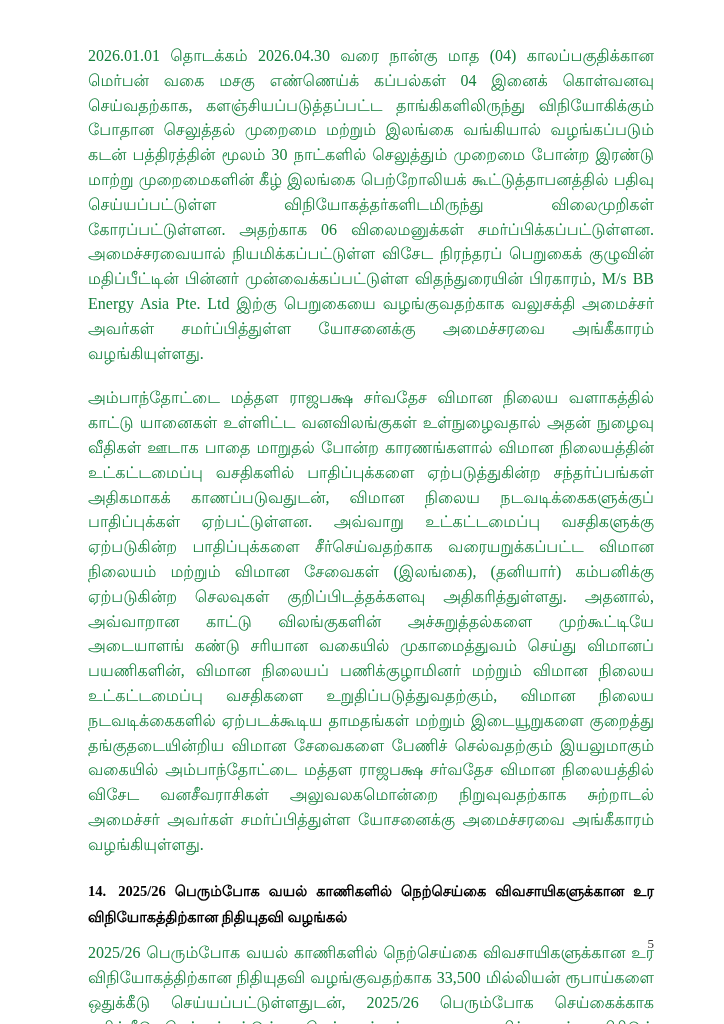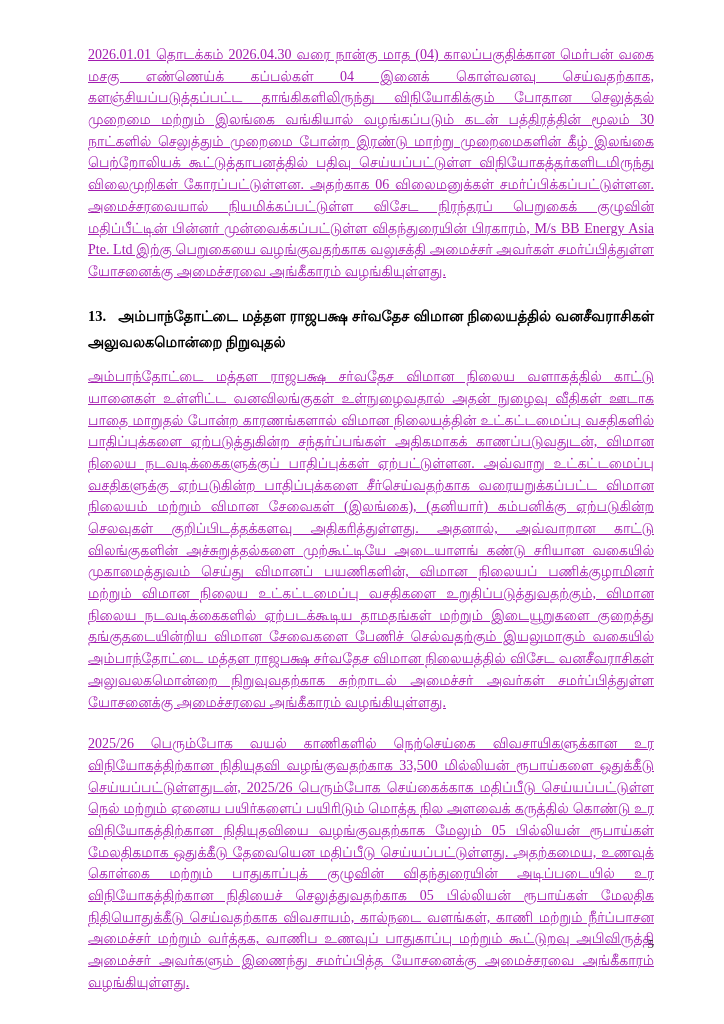--- a/index.html
+++ b/index.html
@@ -34,51 +34,50 @@
     text-align: justify;
     text-justify: inter-word;
     color: #000000;
     margin: 0 0 10px 0;
   }
   .heading .num {
     display: inline-block;
     padding-right: 12px;
   }
   .para {
-    font-size: 14px;
+    font-size: 16px;
     line-height: 1.55;
     text-align: justify;
     text-justify: inter-word;
     margin: 0 0 20px 0;
-    color: #a21caf;
-    text-decoration: underline;
+    color: #15803d;
   }
   .page-number {
     position: absolute;
     top: 936px;
     right: 70px;
     font-size: 13px;
     color: #333333;
   }
 </style>
 </head>
 <body>
 
 <div class="page">
   <div class="content">
 
     <section class="doc-section">
       <p class="para">2026.01.01 தொடக்கம் 2026.04.30 வரை நான்கு மாத (04)  காலப்பகுதிக்கான மெர்பன் வகை மசகு எண்ணெய்க் கப்பல்கள் 04 இனைக் கொள்வனவு செய்வதற்காக, களஞ்சியப்படுத்தப்பட்ட தாங்கிகளிலிருந்து விநியோகிக்கும் போதான செலுத்தல் முறைமை மற்றும் இலங்கை வங்கியால் வழங்கப்படும் கடன் பத்திரத்தின் மூலம் 30 நாட்களில் செலுத்தும் முறைமை போன்ற இரண்டு மாற்று முறைமைகளின் கீழ் இலங்கை பெற்றோலியக் கூட்டுத்தாபனத்தில் பதிவு செய்யப்பட்டுள்ள விநியோகத்தர்களிடமிருந்து விலைமுறிகள் கோரப்பட்டுள்ளன. அதற்காக 06 விலைமனுக்கள் சமர்ப்பிக்கப்பட்டுள்ளன. அமைச்சரவையால் நியமிக்கப்பட்டுள்ள விசேட நிரந்தரப் பெறுகைக் குழுவின் மதிப்பீட்டின் பின்னர் முன்வைக்கப்பட்டுள்ள விதந்துரையின் பிரகாரம், M/s BB Energy Asia Pte. Ltd இற்கு பெறுகையை வழங்குவதற்காக வலுசக்தி அமைச்சர் அவர்கள் சமர்ப்பித்துள்ள யோசனைக்கு அமைச்சரவை அங்கீகாரம் வழங்கியுள்ளது.</p>
     </section>
 
     <section class="doc-section">
-      <h2 class="heading"><span class="num">13.</span><span>அம்பாந்தோட்டை மத்தள ராஜபக்ஷ சர்வதேச விமான நிலையத்தில் வனசீவராசிகள் அலுவலகமொன்றை நிறுவுதல்</span></h2>
       <p class="para">அம்பாந்தோட்டை மத்தள ராஜபக்ஷ சர்வதேச விமான நிலைய வளாகத்தில் காட்டு யானைகள் உள்ளிட்ட வனவிலங்குகள் உள்நுழைவதால் அதன் நுழைவு வீதிகள் ஊடாக பாதை மாறுதல் போன்ற காரணங்களால் விமான நிலையத்தின் உட்கட்டமைப்பு வசதிகளில் பாதிப்புக்களை ஏற்படுத்துகின்ற சந்தர்ப்பங்கள் அதிகமாகக் காணப்படுவதுடன், விமான நிலைய நடவடிக்கைகளுக்குப் பாதிப்புக்கள் ஏற்பட்டுள்ளன. அவ்வாறு உட்கட்டமைப்பு வசதிகளுக்கு ஏற்படுகின்ற பாதிப்புக்களை சீர்செய்வதற்காக வரையறுக்கப்பட்ட விமான நிலையம் மற்றும் விமான சேவைகள் (இலங்கை), (தனியார்) கம்பனிக்கு ஏற்படுகின்ற செலவுகள் குறிப்பிடத்தக்களவு அதிகரித்துள்ளது. அதனால், அவ்வாறான காட்டு விலங்குகளின் அச்சுறுத்தல்களை முற்கூட்டியே அடையாளங் கண்டு சரியான வகையில் முகாமைத்துவம் செய்து விமானப் பயணிகளின், விமான நிலையப் பணிக்குழாமினர் மற்றும் விமான நிலைய உட்கட்டமைப்பு வசதிகளை உறுதிப்படுத்துவதற்கும், விமான நிலைய நடவடிக்கைகளில் ஏற்படக்கூடிய தாமதங்கள் மற்றும் இடையூறுகளை குறைத்து தங்குதடையின்றிய விமான சேவைகளை பேணிச் செல்வதற்கும் இயலுமாகும் வகையில் அம்பாந்தோட்டை மத்தள ராஜபக்ஷ சர்வதேச விமான நிலையத்தில் விசேட வனசீவராசிகள் அலுவலகமொன்றை நிறுவுவதற்காக சுற்றாடல் அமைச்சர் அவர்கள் சமர்ப்பித்துள்ள யோசனைக்கு அமைச்சரவை அங்கீகாரம் வழங்கியுள்ளது.</p>
     </section>
 
     <section class="doc-section">
+      <h2 class="heading"><span class="num">14.</span><span>2025/26 பெரும்போக வயல் காணிகளில் நெற்செய்கை விவசாயிகளுக்கான உர விநியோகத்திற்கான நிதியுதவி வழங்கல்</span></h2>
       <p class="para">2025/26 பெரும்போக வயல் காணிகளில் நெற்செய்கை விவசாயிகளுக்கான உர விநியோகத்திற்கான நிதியுதவி வழங்குவதற்காக 33,500 மில்லியன் ரூபாய்களை ஒதுக்கீடு செய்யப்பட்டுள்ளதுடன், 2025/26 பெரும்போக செய்கைக்காக மதிப்பீடு செய்யப்பட்டுள்ள நெல் மற்றும் ஏனைய பயிர்களைப் பயிரிடும் மொத்த நில அளவைக் கருத்தில் கொண்டு உர விநியோகத்திற்கான நிதியுதவியை வழங்குவதற்காக மேலும் 05 பில்லியன் ரூபாய்கள் மேலதிகமாக ஒதுக்கீடு தேவையென மதிப்பீடு செய்யப்பட்டுள்ளது. அதற்கமைய, உணவுக் கொள்கை மற்றும் பாதுகாப்புக் குழுவின் விதந்துரையின் அடிப்படையில் உர விநியோகத்திற்கான நிதியைச் செலுத்துவதற்காக 05 பில்லியன் ரூபாய்கள் மேலதிக நிதியொதுக்கீடு செய்வதற்காக விவசாயம், கால்நடை வளங்கள், காணி மற்றும் நீர்ப்பாசன அமைச்சர் மற்றும் வர்த்தக, வாணிப உணவுப் பாதுகாப்பு மற்றும் கூட்டுறவு அபிவிருத்தி அமைச்சர் அவர்களும் இணைந்து சமர்ப்பித்த யோசனைக்கு அமைச்சரவை அங்கீகாரம் வழங்கியுள்ளது.</p>
     </section>
 
   </div>
 
   <div class="page-number">5</div>
 </div>
 
 </body></html>

